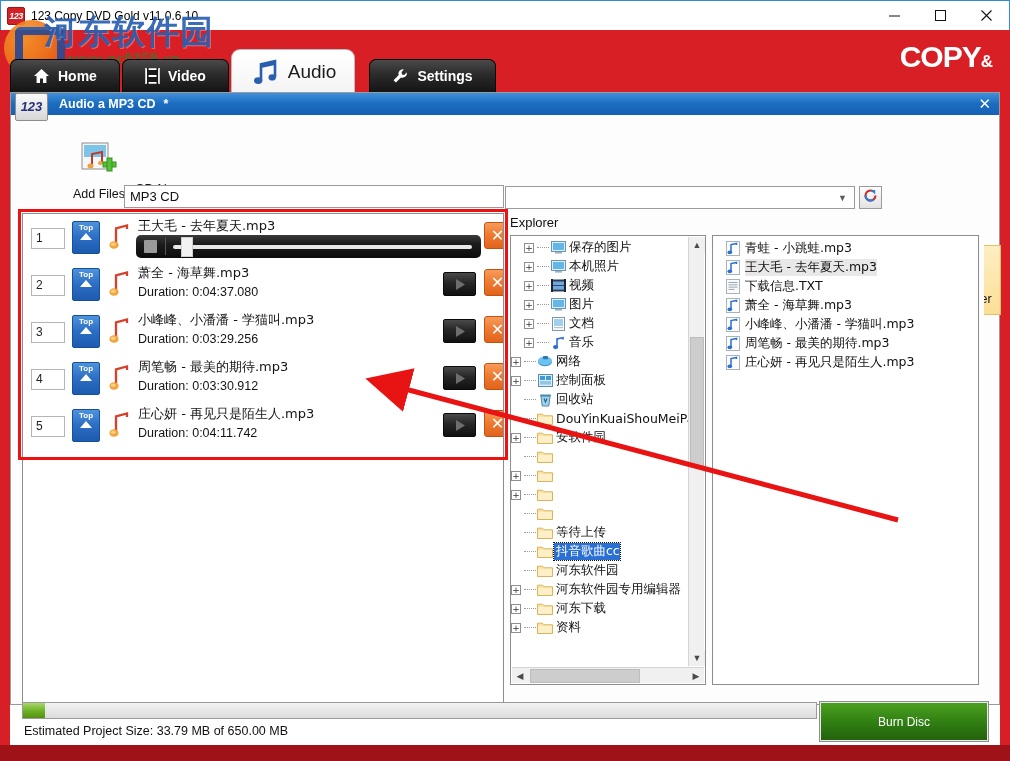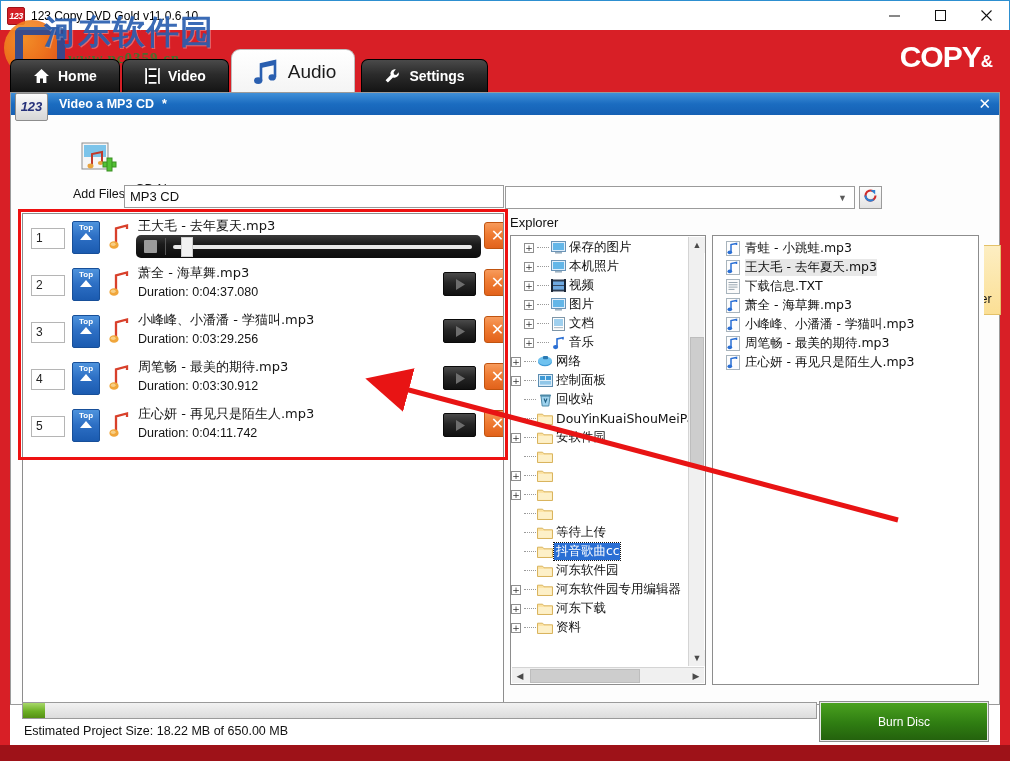--- a/index.html
+++ b/index.html
@@ -386,35 +386,35 @@
         <svg width="30" height="30" viewBox="0 0 30 30">
           <path d="M11 23.5 V7.2 L25 4.2 V20.2" fill="none" stroke="#2a5fb0" stroke-width="2.6"></path>
           <ellipse cx="8.2" cy="23.6" rx="4.2" ry="3.4" fill="#2a5fb0"></ellipse>
           <ellipse cx="22.2" cy="20.4" rx="3.7" ry="3.1" fill="#2a5fb0"></ellipse>
           <path d="M11 7.2 L25 4.2 V8.1 L11 11.1 Z" fill="#2a5fb0"></path>
         </svg>
       </span>
       <span class="tlabel">Audio</span>
     </div>
 
-    <div class="tab" style="margin-left:4px;">
+    <div class="tab" style="margin-left:12px;">
       <span class="ticon">
         <svg width="17" height="16" viewBox="0 0 17 16">
             <path d="M11.8 1.3 a4.4 4.4 0 0 0 -5.1 5.8 L1.6 12.2 l2.3 2.3 l5.1 -5.1 a4.4 4.4 0 0 0 5.8 -5.1 l-2.6 2.6 l-2.2 -0.4 l-0.4 -2.2 z" fill="#fff"></path>
           </svg>
       </span>
       <span class="tlabel">Settings</span>
     </div>
   </div>
 
   <div class="panel">
 
     <div class="panel-head">
       <div class="panel-head-icon">123</div>
-      <div class="panel-title">Video a MP3 CD</div>
+      <div class="panel-title">Audio a MP3 CD</div>
       <div class="panel-star">*</div>
       <div class="panel-close">✕</div>
     </div>
 
     <div class="toolrow">
       <div class="addfiles">
         <div class="glyph">
           <svg width="38" height="36" viewBox="0 0 38 36">
             <rect x="2" y="1" width="26" height="26" fill="#f6f6f6" stroke="#8d8d8d"></rect>
             <rect x="4" y="3" width="22" height="12" fill="#7cc4ea"></rect>
@@ -941,21 +941,21 @@
               <span class="ftxt">庄心妍 - 再见只是陌生人.mp3</span>
             </div>
           </div>
       </div>
     </div>
   </div>
 
   <div class="progwrap">
     <div class="progfill"></div>
   </div>
-  <div class="statustext">Estimated Project Size: 18.22 MB of 650.00 MB</div>
+  <div class="statustext">Estimated Project Size: 33.79 MB of 650.00 MB</div>
   <div class="burnbtn">Burn Disc</div>
 
   <div class="redbox"></div>
   <svg class="arrowsvg">
     <defs>
       <marker id="ah" markerWidth="9" markerHeight="9" refX="7" refY="4.5" orient="auto">
         <path d="M0,0 L9,4.5 L0,9 Z" fill="#e81414"></path>
       </marker>
     </defs>
     <line x1="898" y1="520" x2="375" y2="381" stroke="#e81414" stroke-width="5" marker-end="url(#ah)"></line>

